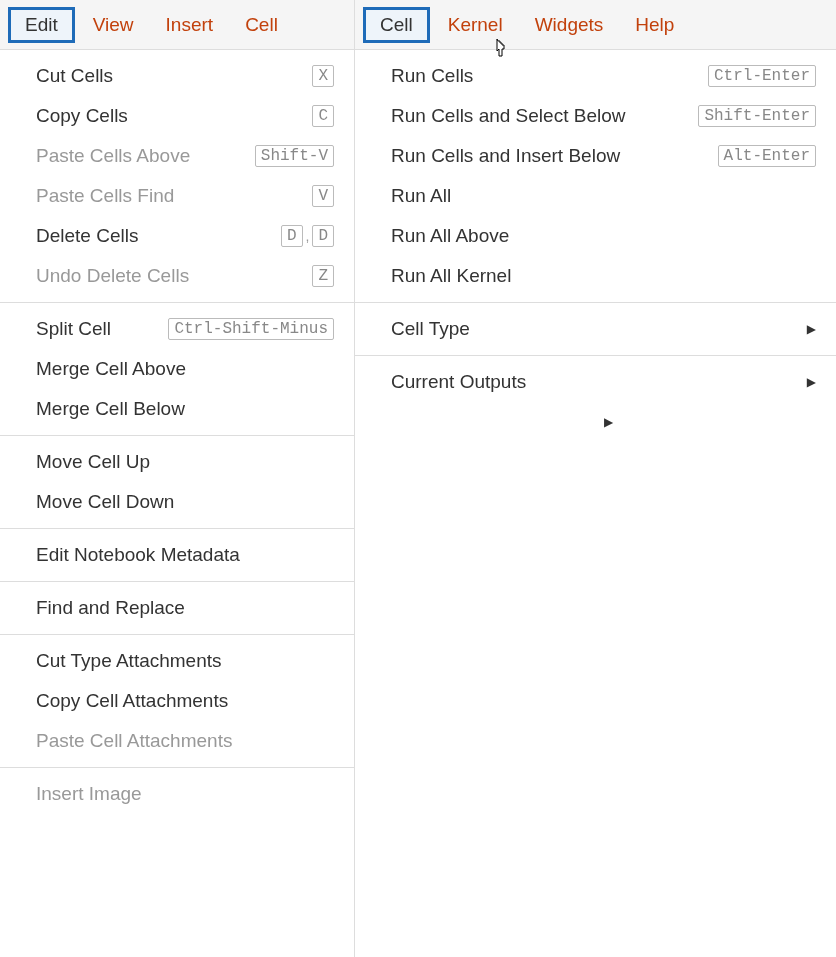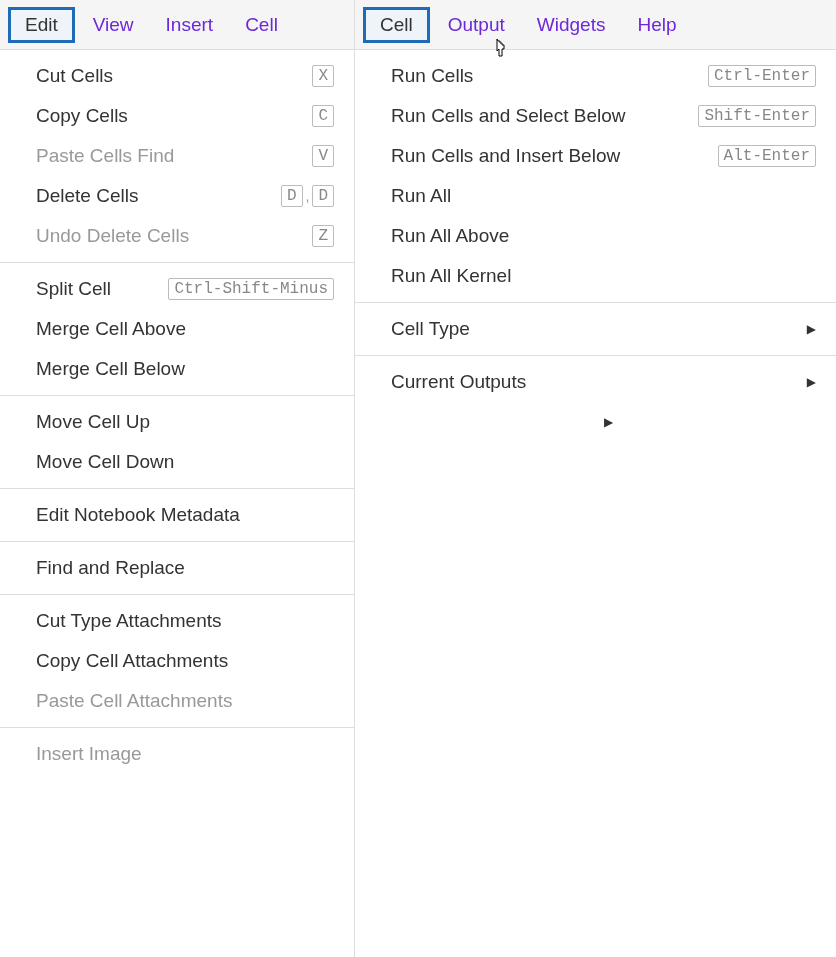--- a/index.html
+++ b/index.html
@@ -31,21 +31,21 @@
       display: flex;
       align-items: center;
       background: #f5f5f5;
       border-bottom: 1px solid #ddd;
       padding: 4px 8px;
       gap: 4px;
       height: 50px;
     }
     .menubar-item {
       padding: 6px 14px;
-      color: #6d28d9;
+      color: #c2410c;
       cursor: pointer;
       font-size: 19px;
     }
     .menubar-item.selected {
       border: 3px solid #1e6bb8;
       background: #eef4fa;
       color: #333;
       padding: 4px 14px;
     }
     .dropdown {
@@ -123,20 +123,26 @@
           <span class="key">X</span>
         </span>
     </div>
     <div class="menu-item">
       <span class="label">Copy Cells</span>
       <span class="shortcut">
           <span class="key">C</span>
         </span>
     </div>
     <div class="menu-item disabled">
+      <span class="label">Paste Cells Above</span>
+      <span class="shortcut">
+          <span class="key">Shift-V</span>
+        </span>
+    </div>
+    <div class="menu-item disabled">
       <span class="label">Paste Cells Find</span>
       <span class="shortcut">
           <span class="key">V</span>
         </span>
     </div>
     <div class="menu-item">
       <span class="label">Delete Cells</span>
       <span class="shortcut">
         <span class="key">D</span>
         <span class="key-sep">,</span>
@@ -202,21 +208,21 @@
 
     <div class="menu-item disabled">
       <span class="label">Insert Image</span>
     </div>
   </div>
 </div>
 
 <div class="panel panel-right">
   <div class="menubar">
     <div class="menubar-item selected">Cell</div>
-    <div class="menubar-item">Output</div>
+    <div class="menubar-item">Kernel</div>
     <div class="menubar-item">Widgets</div>
     <div class="menubar-item">Help</div>
   </div>
 
   <div class="dropdown">
     <div class="menu-item">
       <span class="label">Run Cells</span>
       <span class="shortcut">
           <span class="key">Ctrl-Enter</span>
         </span>

